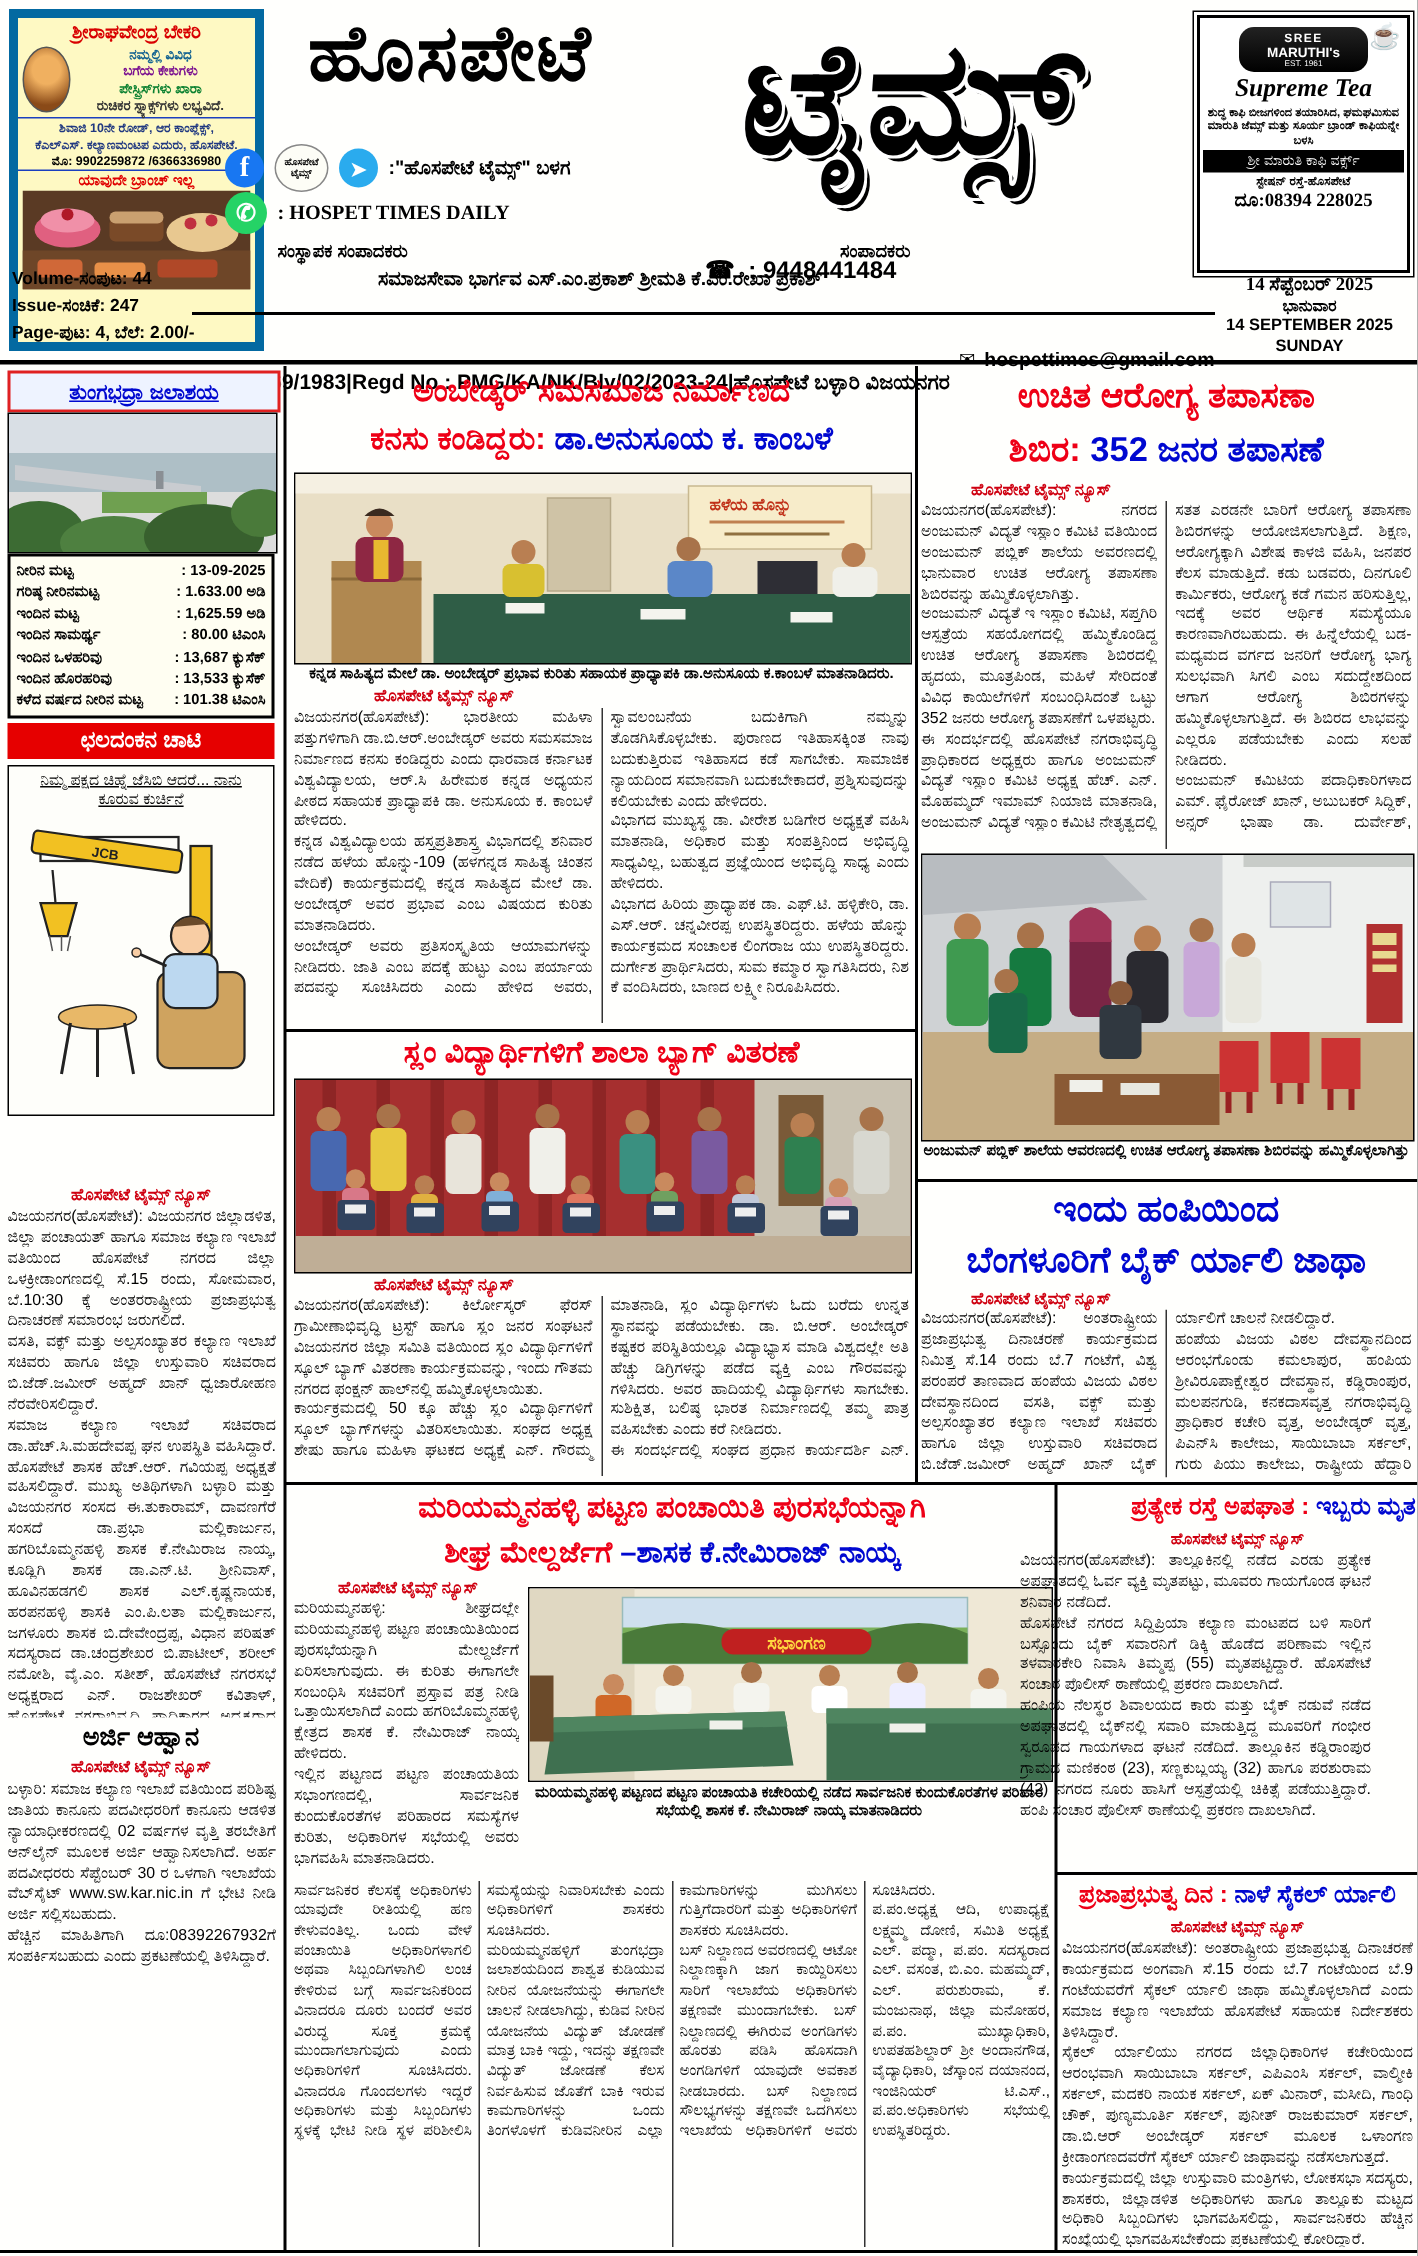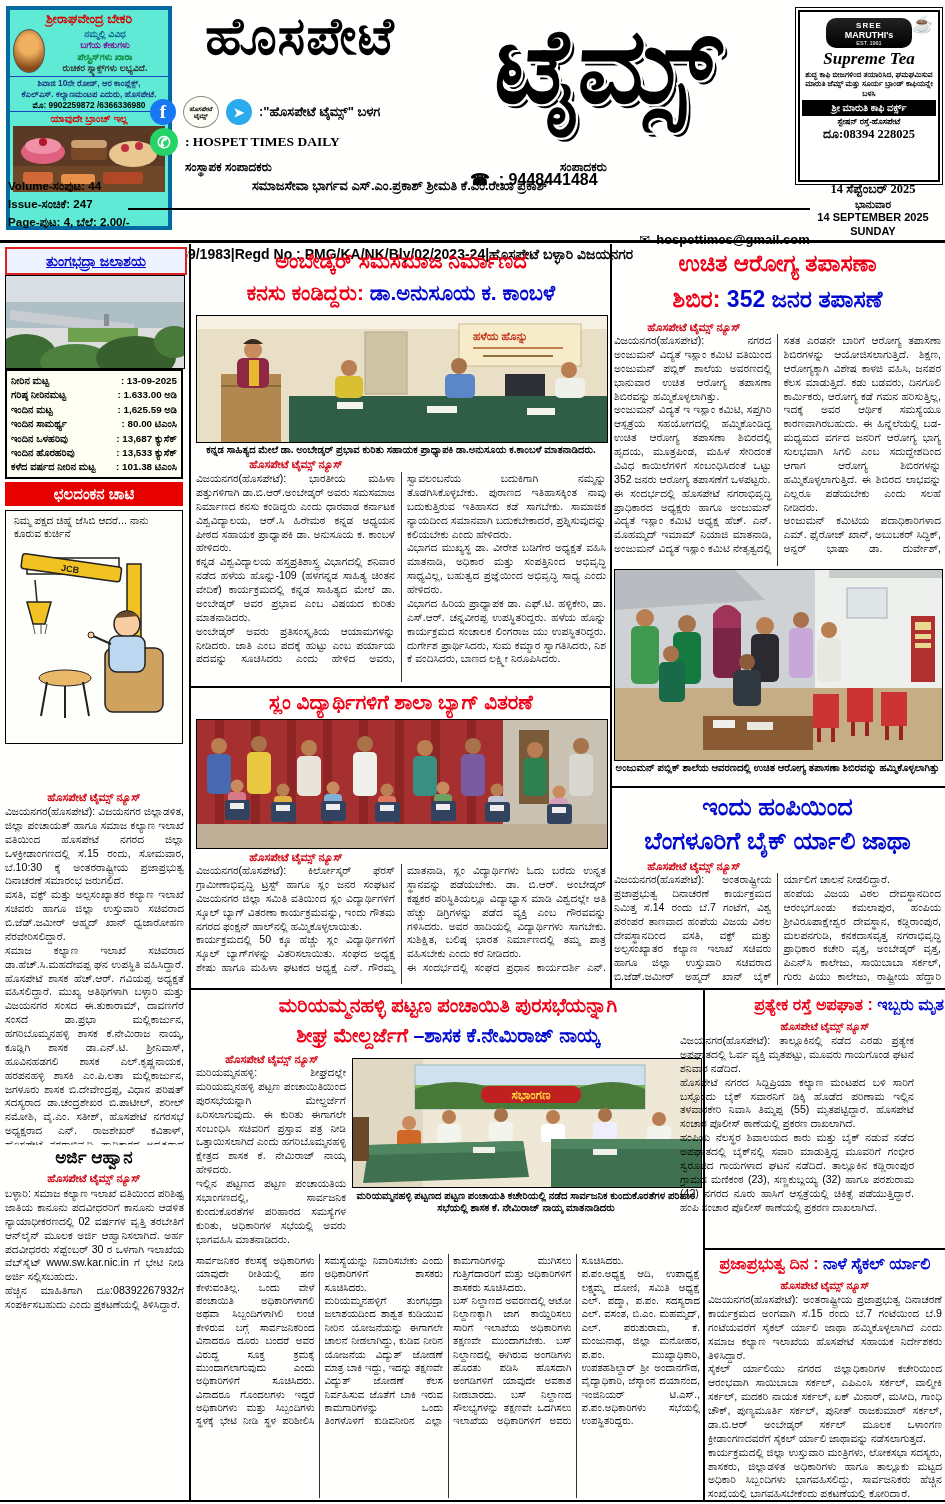--- a/index.html
+++ b/index.html
@@ -14,21 +14,21 @@
   .body-txt{font-size:10.6px;line-height:1.31;text-align:justify;white-space:pre-line;overflow:hidden;}
   .c2{column-count:2;column-gap:12px;column-rule:1px solid #333;}
   .c4{column-count:4;column-gap:10px;column-rule:1px solid #333;}
   .cap{font-size:10px;font-weight:700;text-align:center;line-height:1.2;}
   .photo{border:1px solid #000;background:#ddd;}
   .mast-kn{font-weight:900;font-size:52px;letter-spacing:1px;}
   .mast-en{font-weight:800;font-size:35px;letter-spacing:2px;font-family:"Liberation Sans",sans-serif;}
   .logo-script{font-weight:900;font-size:104px;line-height:1;transform:skewX(-4deg);text-shadow:2px 2px 0 #fff,-2px -2px 0 #fff,2px -2px 0 #fff,-2px 2px 0 #fff,4px 4px 0 #000;}
   .icon-circle{display:inline-flex;align-items:center;justify-content:center;border-radius:50%;color:#fff;font-weight:700;}
   .tbl-row{display:flex;justify-content:space-between;font-size:9.8px;font-weight:700;line-height:14.4px;white-space:nowrap;}
-  .ad-border{border:4px solid #0369a1;background:#5eead4;}
+  .ad-border{border:6px solid #0369a1;background:#fef9c3;}
   .tea-border{border:2px solid #000;outline:1px solid #000;outline-offset:2px;background:#fff;}
 </style>
 </head>
 <body>
 
 <div class="page">
 
   <div class="abs ad-border" style="left:6px;top:6px;width:158px;height:216px;">
     <div style="text-align:center;color:#d80000;font-weight:800;font-size:12.5px;padding-top:2px;">ಶ್ರೀರಾಘವೇಂದ್ರ ಬೇಕರಿ</div>
     <div style="display:flex;padding:2px 3px;">
@@ -99,21 +99,21 @@
 
   <div class="abs tea-border" style="left:798px;top:10px;width:138px;height:168px;text-align:center;">
     <div style="position:absolute;right:4px;top:2px;font-size:17px;">☕</div>
     <div style="margin:6px auto 0;width:86px;background:linear-gradient(#222,#000);border-radius:10px;color:#fff;padding:3px 0 2px;">
       <div style="font-size:8px;font-weight:700;letter-spacing:1px;">SREE</div>
       <div style="font-size:9px;font-weight:700;">MARUTHI's</div>
       <div style="font-size:5.5px;">EST. 1961</div>
     </div>
     <div style="font-family:'Liberation Serif',serif;font-style:italic;font-weight:700;font-size:17px;margin-top:1px;">Supreme Tea</div>
     <div style="font-size:7.6px;font-weight:700;line-height:1.25;padding:1px 3px;">ಶುದ್ಧ ಕಾಫಿ ಬೀಜಗಳಿಂದ ತಯಾರಿಸಿದ, ಘಮಘಮಿಸುವ ಮಾರುತಿ ಜೆಮ್ಸ್ ಮತ್ತು ಸೂರ್ಯ ಬ್ರಾಂಡ್ ಕಾಫಿಯನ್ನೇ ಬಳಸಿ</div>
-    <div style="background:#000;color:#fff;font-size:9.5px;font-weight:700;padding:2px 0;margin:1px 2px;">ಶ್ರೀ ಮಾರುತಿ ಕಾಫಿ ವರ್ಕ್ಸ್</div>
+    <div style="background:#000;color:#fff;font-size:9.5px;font-weight:400;padding:2px 0;margin:1px 2px;">ಶ್ರೀ ಮಾರುತಿ ಕಾಫಿ ವರ್ಕ್ಸ್</div>
     <div style="font-size:8px;font-weight:700;">ಸ್ಟೇಷನ್ ರಸ್ತೆ-ಹೊಸಪೇಟೆ</div>
     <div style="font-size:12.5px;font-weight:800;font-family:'Liberation Serif',serif;">ದೂ:08394 228025</div>
   </div>
 
   <div class="abs" style="left:806px;top:182px;width:134px;text-align:center;line-height:1.25;">
     <div style="font-size:12.5px;font-weight:800;font-family:'Liberation Serif',serif;">14 ಸೆಪ್ಟೆಂಬರ್ 2025</div>
     <div style="font-size:10.5px;font-weight:700;">ಭಾನುವಾರ</div>
     <div style="font-size:11px;font-weight:800;">14 SEPTEMBER 2025</div>
     <div style="font-size:11px;font-weight:800;">SUNDAY</div>
   </div>
@@ -168,21 +168,21 @@
         <span>ಇಂದಿನ ಹೊರಹರಿವು</span>
         <span>: 13,533 ಕ್ಯುಸೆಕ್</span>
       </div>
     <div class="tbl-row">
         <span>ಕಳೆದ ವರ್ಷದ ನೀರಿನ ಮಟ್ಟ</span>
         <span>: 101.38 ಟಿಎಂಸಿ</span>
       </div>
   </div>
   <div class="abs" style="left:5px;top:482px;width:178px;height:24px;background:#e60000;color:#fff;font-weight:800;font-size:15px;text-align:center;line-height:24px;">ಛಲದಂಕನ ಚಾಟಿ</div>
   <div class="abs" style="left:5px;top:510px;width:178px;height:234px;border:1px solid #000;background:#fefefa;box-sizing:border-box;">
-    <div style="font-size:10.5px;padding:3px 8px 0;line-height:1.25;">ನಿಮ್ಮ ಪಕ್ಷದ ಚಿಹ್ನೆ ಜೆಸಿಬಿ ಆದರೆ... ನಾನು ಕೂರುವ ಕುರ್ಚಿನೆ</div>
+    <div style="font-size:10.5px;text-align:center;padding:3px 8px 0;line-height:1.25;text-decoration:underline;">ನಿಮ್ಮ ಪಕ್ಷದ ಚಿಹ್ನೆ ಜೆಸಿಬಿ ಆದರೆ... ನಾನು ಕೂರುವ ಕುರ್ಚಿನೆ</div>
     <svg width="170" height="186" style="display:block;margin:0 auto;">
       <g stroke="#222" stroke-width="1.5" fill="none">
         <rect x="18" y="18" width="92" height="16" fill="#f2c center"></rect>
       </g>
       <g transform="rotate(8 60 30)">
           <rect x="12" y="20" width="100" height="15" rx="3" fill="#f2c122" stroke="#222" stroke-width="1.5"></rect>
         <text x="52" y="32" font-size="9" font-weight="bold" fill="#222">JCB</text>
         </g>
       <line x1="26" y1="40" x2="28" y2="62" stroke="#222" stroke-width="1.5"></line>
       <polygon points="18,62 42,62 36,84 24,84" fill="#f2c122" stroke="#222" stroke-width="1.5"></polygon>

